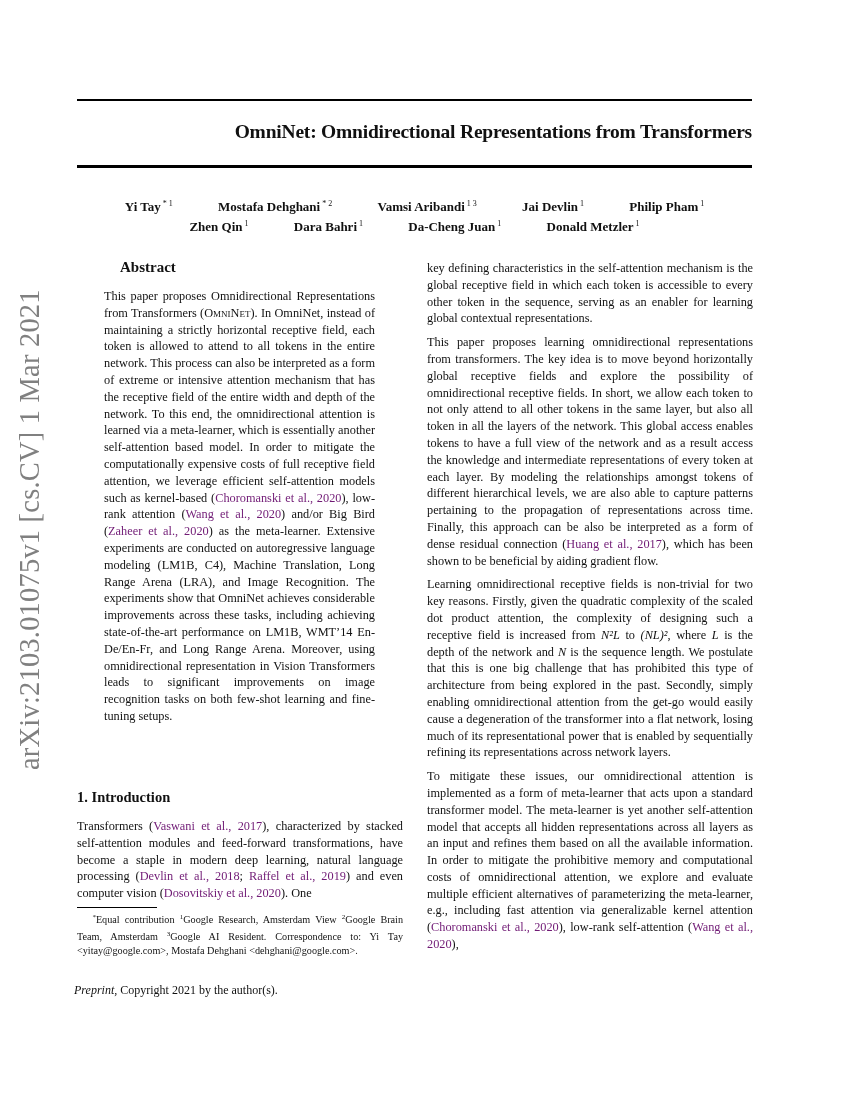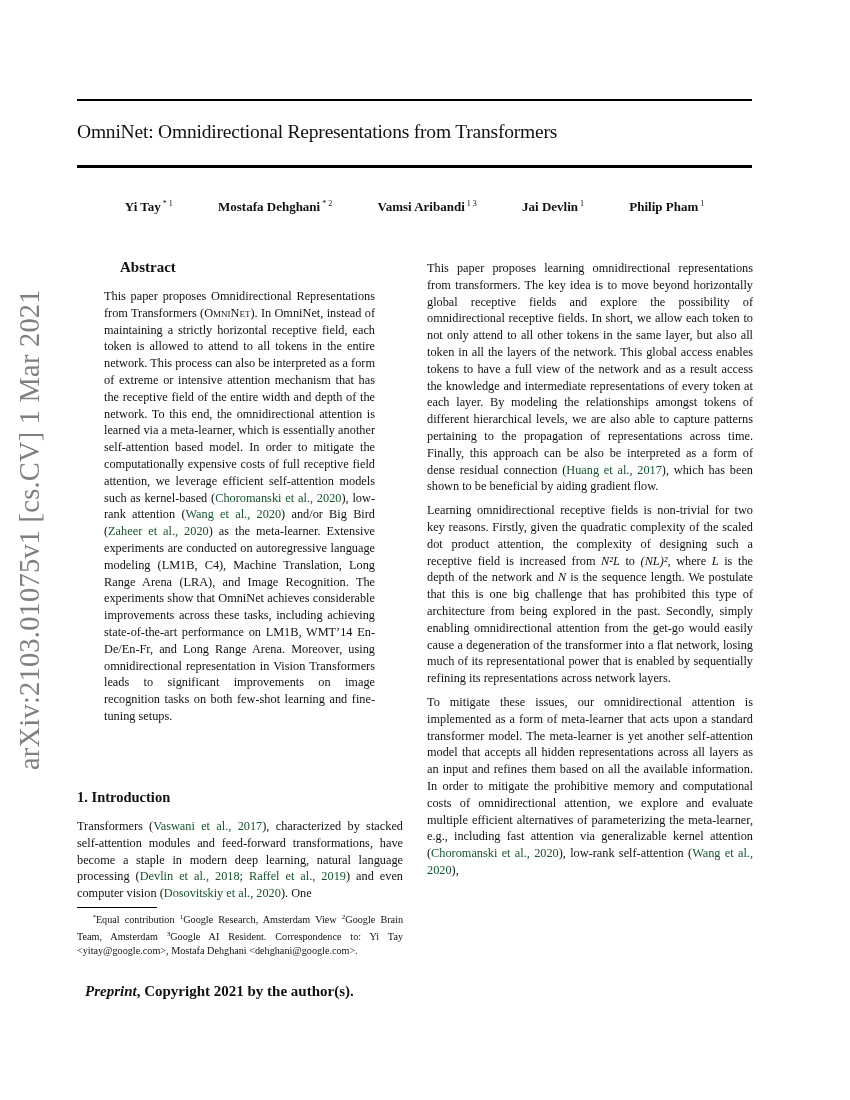--- a/index.html
+++ b/index.html
@@ -1,60 +1,66 @@
 <!DOCTYPE html>
 <html><head>
 <meta charset="utf-8">
 <style>
   html, body { margin:0; padding:0; background:#ffffff; }
   body { width:850px; height:1100px; position:relative; overflow:hidden;
          font-family:"Liberation Serif", "DejaVu Serif", serif; color:#111; }
   .rule-top { position:absolute; left:77px; width:675px; top:99px; height:1.5px; background:#000; }
   .rule-bot { position:absolute; left:77px; width:675px; top:165px; height:2.5px; background:#000; }
-  .title { position:absolute; left:77px; width:675px; top:121px; text-align:left;
-           font-weight:normal; font-size:19.5px; letter-spacing:-0.2px; }
+  .title { position:absolute; left:77px; width:675px; top:121px; text-align:right;
+           font-weight:bold; font-size:19.5px; letter-spacing:-0.2px; }
   .authors { position:absolute; left:77px; width:675px; top:195px; text-align:center;
              font-weight:bold; font-size:13px; line-height:17px; }
   .authors sup { font-weight:normal; font-size:8px; vertical-align:5px; margin-left:2px; }
   .author { margin:0 21px; }
   .arxiv { position:absolute; left:14px; top:770px; transform-origin:0 0; transform:rotate(-90deg);
            font-size:28.5px; color:#808080; white-space:nowrap; letter-spacing:0.2px; }
   .col { position:absolute; font-size:12.3px; line-height:16.8px; text-align:justify; hyphens:manual; }
   .col p { margin:0; }
   .abs-head { position:absolute; left:120px; width:271px; top:259px; text-align:left;
               font-weight:bold; font-size:15px; }
   .abstract { left:104px; width:271px; top:288px; }
   .sec-head { position:absolute; left:77px; top:789px; font-weight:bold; font-size:14.5px; }
   .intro-left { left:77px; width:326px; top:818px; }
   .right { left:427px; width:326px; top:260px; }
   .right p { margin-bottom:7px; }
-  .cite { color:#14532d; }
+  .cite { color:#701a75; }
   .sc { font-variant:small-caps; }
   .it { font-style:italic; }
   .fn-rule { position:absolute; left:77px; top:907px; width:80px; height:1px; background:#000; }
   .footnote { position:absolute; left:77px; width:326px; top:910px; font-size:10.2px; line-height:14px; text-align:justify; }
   .footnote sup { font-size:7px; vertical-align:4px; }
-  .preprint { position:absolute; left:85px; top:983px; font-size:15px;font-weight:bold; }
+  .preprint { position:absolute; left:74px; top:983px; font-size:12px; }
 </style>
 </head>
 <body>
 
 <div class="arxiv">arXiv:2103.01075v1  [cs.CV]  1 Mar 2021</div>
 
 <div class="rule-top"></div>
 <div class="title">OmniNet: Omnidirectional Representations from Transformers</div>
 <div class="rule-bot"></div>
 
 <div class="authors">
   <div>
     <span class="author"><span>Yi Tay</span><sup>* 1</sup></span>
     <span class="author"><span>Mostafa Dehghani</span><sup>* 2</sup></span>
     <span class="author"><span>Vamsi Aribandi</span><sup>1 3</sup></span>
     <span class="author"><span>Jai Devlin</span><sup>1</sup></span>
     <span class="author"><span>Philip Pham</span><sup>1</sup></span>
+  </div>
+  <div>
+    <span class="author"><span>Zhen Qin</span><sup>1</sup></span>
+    <span class="author"><span>Dara Bahri</span><sup>1</sup></span>
+    <span class="author"><span>Da-Cheng Juan</span><sup>1</sup></span>
+    <span class="author"><span>Donald Metzler</span><sup>1</sup></span>
   </div>
 </div>
 
 <div class="abs-head">Abstract</div>
 <div class="col abstract">
   <p><span>This paper proposes Omnidirectional Representations from Transformers (</span><span class="sc">OmniNet</span><span>). In OmniNet, instead of maintaining a strictly horizontal receptive field, each token is allowed to attend to all tokens in the entire network. This process can also be interpreted as a form of extreme or intensive attention mechanism that has the receptive field of the entire width and depth of the network. To this end, the omnidirectional attention is learned via a meta-learner, which is essentially another self-attention based model. In order to mitigate the computationally expensive costs of full receptive field attention, we leverage efficient self-attention models such as kernel-based (</span><a class="cite">Choromanski et al., 2020</a><span>), low-rank attention (</span><a class="cite">Wang et al., 2020</a><span>) and/or Big Bird (</span><a class="cite">Zaheer et al., 2020</a><span>) as the meta-learner. Extensive experiments are conducted on autoregressive language modeling (LM1B, C4), Machine Translation, Long Range Arena (LRA), and Image Recognition.  The experiments show that OmniNet achieves considerable improvements across these tasks, including achieving state-of-the-art performance on LM1B, WMT’14 En-De/En-Fr, and Long Range Arena. Moreover, using omnidirectional representation in Vision Transformers leads to significant improvements on image recognition tasks on both few-shot learning and fine-tuning setups.</span></p>
 </div>
 
 <div class="sec-head">1. Introduction</div>
 
@@ -62,16 +68,17 @@
   <p><span>Transformers (</span><a class="cite">Vaswani et al., 2017</a><span>), characterized by stacked self-attention modules and feed-forward transformations, have become a staple in modern deep learning, natural language processing (</span><a class="cite">Devlin et al., 2018</a><span>; </span><a class="cite">Raffel et al., 2019</a><span>) and even computer vision (</span><a class="cite">Dosovitskiy et al., 2020</a><span>). One</span></p>
 </div>
 
 <div class="fn-rule"></div>
 <div class="footnote">
   &nbsp;&nbsp;&nbsp;<sup>*</sup><span>Equal contribution </span><sup>1</sup><span>Google Research, Amsterdam View </span><sup>2</sup><span>Google Brain Team, Amsterdam </span><sup>3</sup><span>Google AI Resident.  Correspondence to:  Yi Tay &lt;yitay@google.com&gt;, Mostafa Dehghani &lt;dehghani@google.com&gt;.</span>
 </div>
 <div class="preprint"><span class="it">Preprint</span><span>, Copyright 2021 by the author(s).</span></div>
 
 <div class="col right">
+  <p>key defining characteristics in the self-attention mechanism is the global receptive field in which each token is accessible to every other token in the sequence, serving as an enabler for learning global contextual representations.</p>
   <p><span>This paper proposes learning omnidirectional representations from transformers.  The key idea is to move beyond horizontally global receptive fields and explore the possibility of omnidirectional receptive fields. In short, we allow each token to not only attend to all other tokens in the same layer, but also all token in all the layers of the network. This global access enables tokens to have a full view of the network and as a result access the knowledge and intermediate representations of every token at each layer. By modeling the relationships amongst tokens of different hierarchical levels, we are also able to capture patterns pertaining to the propagation of representations across time. Finally, this approach can be also be interpreted as a form of dense residual connection (</span><a class="cite">Huang et al., 2017</a><span>), which has been shown to be beneficial by aiding gradient flow.</span></p>
   <p><span>Learning omnidirectional receptive fields is non-trivial for two key reasons. Firstly, given the quadratic complexity of the scaled dot product attention, the complexity of designing such a receptive field is increased from </span><i>N²L</i><span> to </span><i>(NL)²</i><span>, where </span><i>L</i><span> is the depth of the network and </span><i>N</i><span> is the sequence length. We postulate that this is one big challenge that has prohibited this type of architecture from being explored in the past.  Secondly, simply enabling omnidirectional attention from the get-go would easily cause a degeneration of the transformer into a flat network, losing much of its representational power that is enabled by sequentially refining its representations across network layers.</span></p>
   <p><span>To mitigate these issues, our omnidirectional attention is implemented as a form of meta-learner that acts upon a standard transformer model. The meta-learner is yet another self-attention model that accepts all hidden representations across all layers as an input and refines them based on all the available information. In order to mitigate the prohibitive memory and computational costs of omnidirectional attention, we explore and evaluate multiple efficient alternatives of parameterizing the meta-learner, e.g., including fast attention via generalizable kernel attention (</span><a class="cite">Choromanski et al., 2020</a><span>), low-rank self-attention (</span><a class="cite">Wang et al., 2020</a><span>),</span></p>
 </div>
 
 </body></html>

